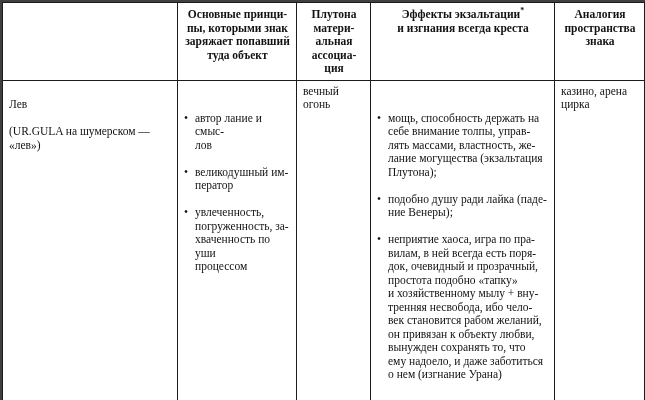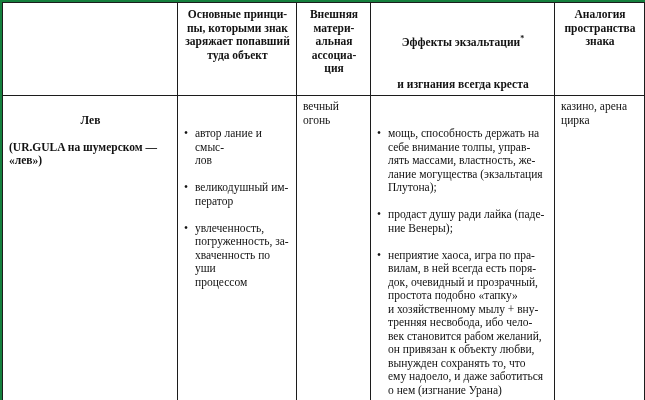--- a/index.html
+++ b/index.html
@@ -6,21 +6,21 @@
     margin: 0;
     padding: 0;
     background: #ffffff;
     font-family: "Liberation Serif", "DejaVu Serif", serif;
     color: #121212;
   }
   .page {
     width: 645px;
     height: 400px;
     overflow: hidden;
-    background: #15803d;
+    background: #404040;
     box-sizing: border-box;
     padding: 2px 0 0 2px;
   }
   table.ztable {
     border-collapse: collapse;
     table-layout: fixed;
     width: 642px;
     background: #ffffff;
   }
   table.ztable th,
@@ -33,28 +33,28 @@
     white-space: pre-line;
     overflow-wrap: break-word;
     overflow: hidden;
     box-sizing: border-box;
   }
   table.ztable th {
     font-weight: bold;
     text-align: center;
     padding-top: 5px;
   }
-  .hdr-line { display: block; margin-top: 28px; }
+  .hdr-line { display: block; }
   sup.ast {
     font-size: 8px;
     vertical-align: super;
     line-height: 0;
   }
-  .sign-name { font-weight: bold; white-space: pre-line; text-align: center; }
-  .sign-note { font-weight: bold; white-space: pre-line; }
+  .sign-name { font-weight: normal; white-space: pre-line; }
+  .sign-note { font-weight: normal; white-space: pre-line; }
   ul.bullets {
     margin: 0;
     padding: 0;
     list-style: none;
   }
   ul.bullets li {
     position: relative;
     padding-left: 11px;
     white-space: pre-line;
   }
@@ -79,21 +79,21 @@
       <col style="width:184px">
       <col style="width:90px">
     </colgroup>
     <thead>
       <tr class="hdr-row">
         <th></th>
         <th>Основные принци-
 пы, которыми знак
 заряжает попавший
 туда объект</th>
-        <th>Внешняя
+        <th>Плутона
 матери-
 альная
 ассоциа-
 ция</th>
         <th><span class="hdr-line"><span>Эффекты экзальтации</span><sup class="ast">*</sup></span><span class="hdr-line">и изгнания всегда креста</span></th>
         <th>Аналогия
 пространства
 знака</th>
       </tr>
     </thead>
@@ -118,21 +118,21 @@
         </td>
         <td>вечный
 огонь</td>
         <td>
           <ul class="bullets">
             <li>мощь, способность держать на
 себе внимание толпы, управ-
 лять массами, властность, же-
 лание могущества (экзальтация
 Плутона);</li>
-            <li>продаст душу ради лайка (паде-
+            <li>подобно душу ради лайка (паде-
 ние Венеры);</li>
             <li>неприятие хаоса, игра по пра-
 вилам, в ней всегда есть поря-
 док, очевидный и прозрачный,
 простота подобно «тапку»
 и хозяйственному мылу + вну-
 тренняя несвобода, ибо чело-
 век становится рабом желаний,
 он привязан к объекту любви,
 вынужден сохранять то, что

